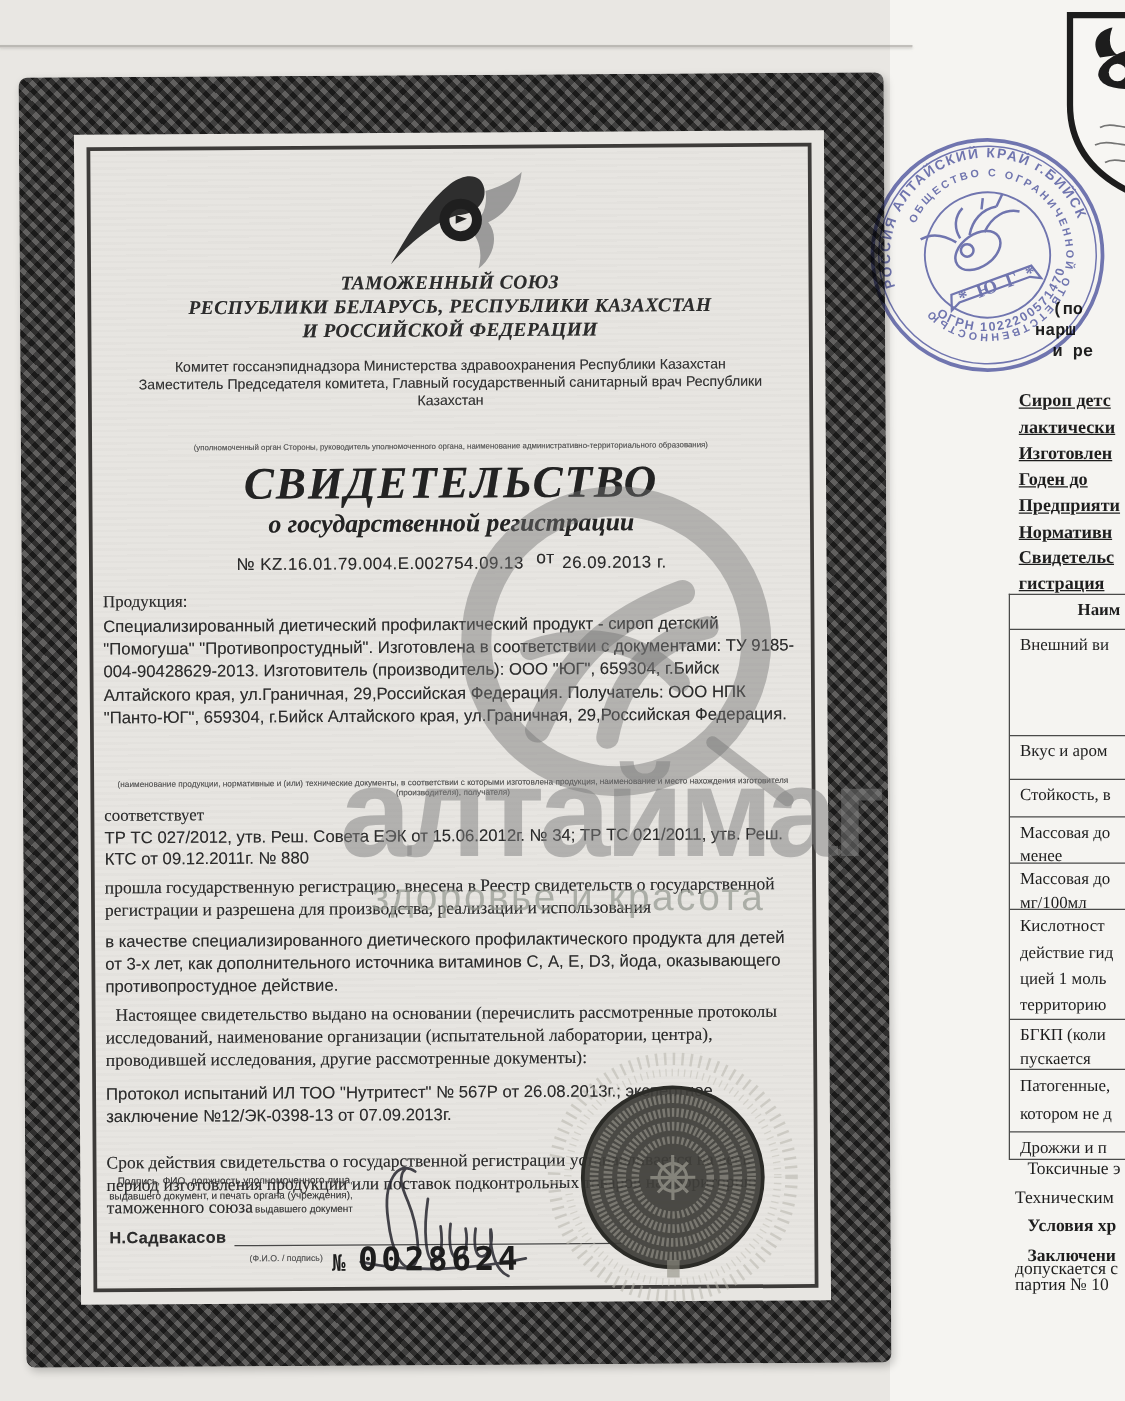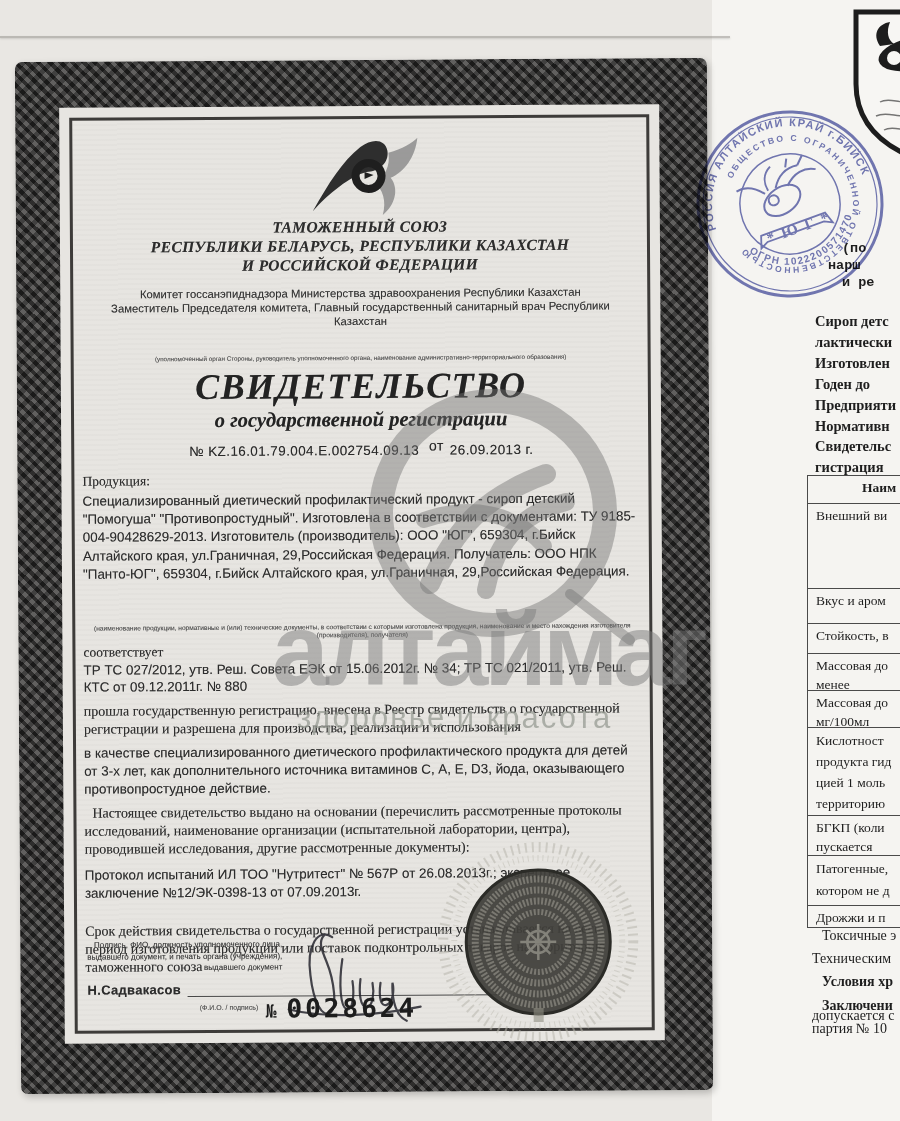--- a/index.html
+++ b/index.html
@@ -7,21 +7,21 @@
        font-family:"Liberation Sans",sans-serif;}
   .page{position:relative;width:900px;height:1121px;overflow:hidden;}
 
   
   .right-page{position:absolute;left:712px;top:0;width:188px;height:1121px;
               background:#f5f4f1;color:#1e1e1e;}
   .rp-frag{position:absolute;font-family:Liberation Mono, monospace;font-weight:bold;
            font-size:13.5px;white-space:nowrap;}
   .rp-labels{position:absolute;left:103px;top:311px;line-height:20.9px;
              font-family:"Liberation Serif",serif;font-weight:bold;font-size:14.5px;
-             white-space:nowrap;}
+             white-space:nowrap;text-decoration:underline;}
   .rp-table{position:absolute;left:95px;top:475px;width:140px;
             border-left:1.5px solid #4a4a4a;border-top:1.5px solid #4a4a4a;
             font-family:"Liberation Serif",serif;font-size:13.5px;}
   .rp-table .row{border-bottom:1.5px solid #4a4a4a;padding:2px 0 0 8px;
                  line-height:19px;white-space:nowrap;box-sizing:border-box;overflow:hidden;}
   .rp-table .hdr{font-weight:bold;padding-left:54px;}
   .rp-foot{position:absolute;font-family:"Liberation Serif",serif;font-size:14px;
            white-space:nowrap;}
   .rp-foot.b{font-weight:bold;}
 
@@ -107,21 +107,21 @@
       <div>гистрация</div>
     </div>
 
     <div class="rp-table">
       <div class="row hdr" style="height:28px;">Наим</div>
       <div class="row" style="height:85px;"><span>Внешний ви</span></div>
       <div class="row" style="height:35px;"><span>Вкус и аром</span></div>
       <div class="row" style="height:30px;"><span>Стойкость, в</span></div>
       <div class="row" style="height:37px;"><span>Массовая до</span><br><span>менее</span></div>
       <div class="row" style="height:37px;"><span>Массовая до</span><br><span>мг/100мл</span></div>
-      <div class="row" style="height:88px;line-height:21px;"><span>Кислотност</span><br><span>продукта гид</span><br><span>цией 1 моль</span><br><span>территорию</span></div>
+      <div class="row" style="height:88px;line-height:21px;"><span>Кислотност</span><br><span>действие гид</span><br><span>цией 1 моль</span><br><span>территорию</span></div>
       <div class="row" style="height:40px;"><span>БГКП (коли</span><br><span>пускается</span></div>
       <div class="row" style="height:50px;line-height:22px;"><span>Патогенные,</span><br><span>котором не д</span></div>
       <div class="row" style="height:22px;"><span>Дрожжи и п</span></div>
     </div>
 
     <div class="rp-foot" style="left:110px;top:928px;">Токсичные э</div>
     <div class="rp-foot" style="left:100px;top:951px;">Техническим</div>
     <div class="rp-foot b" style="left:110px;top:974px;">Условия хр</div>
     <div class="rp-foot b" style="left:110px;top:998px;">Заключени</div>
     <div class="rp-foot" style="left:100px;top:1021px;">партия № 10</div>

